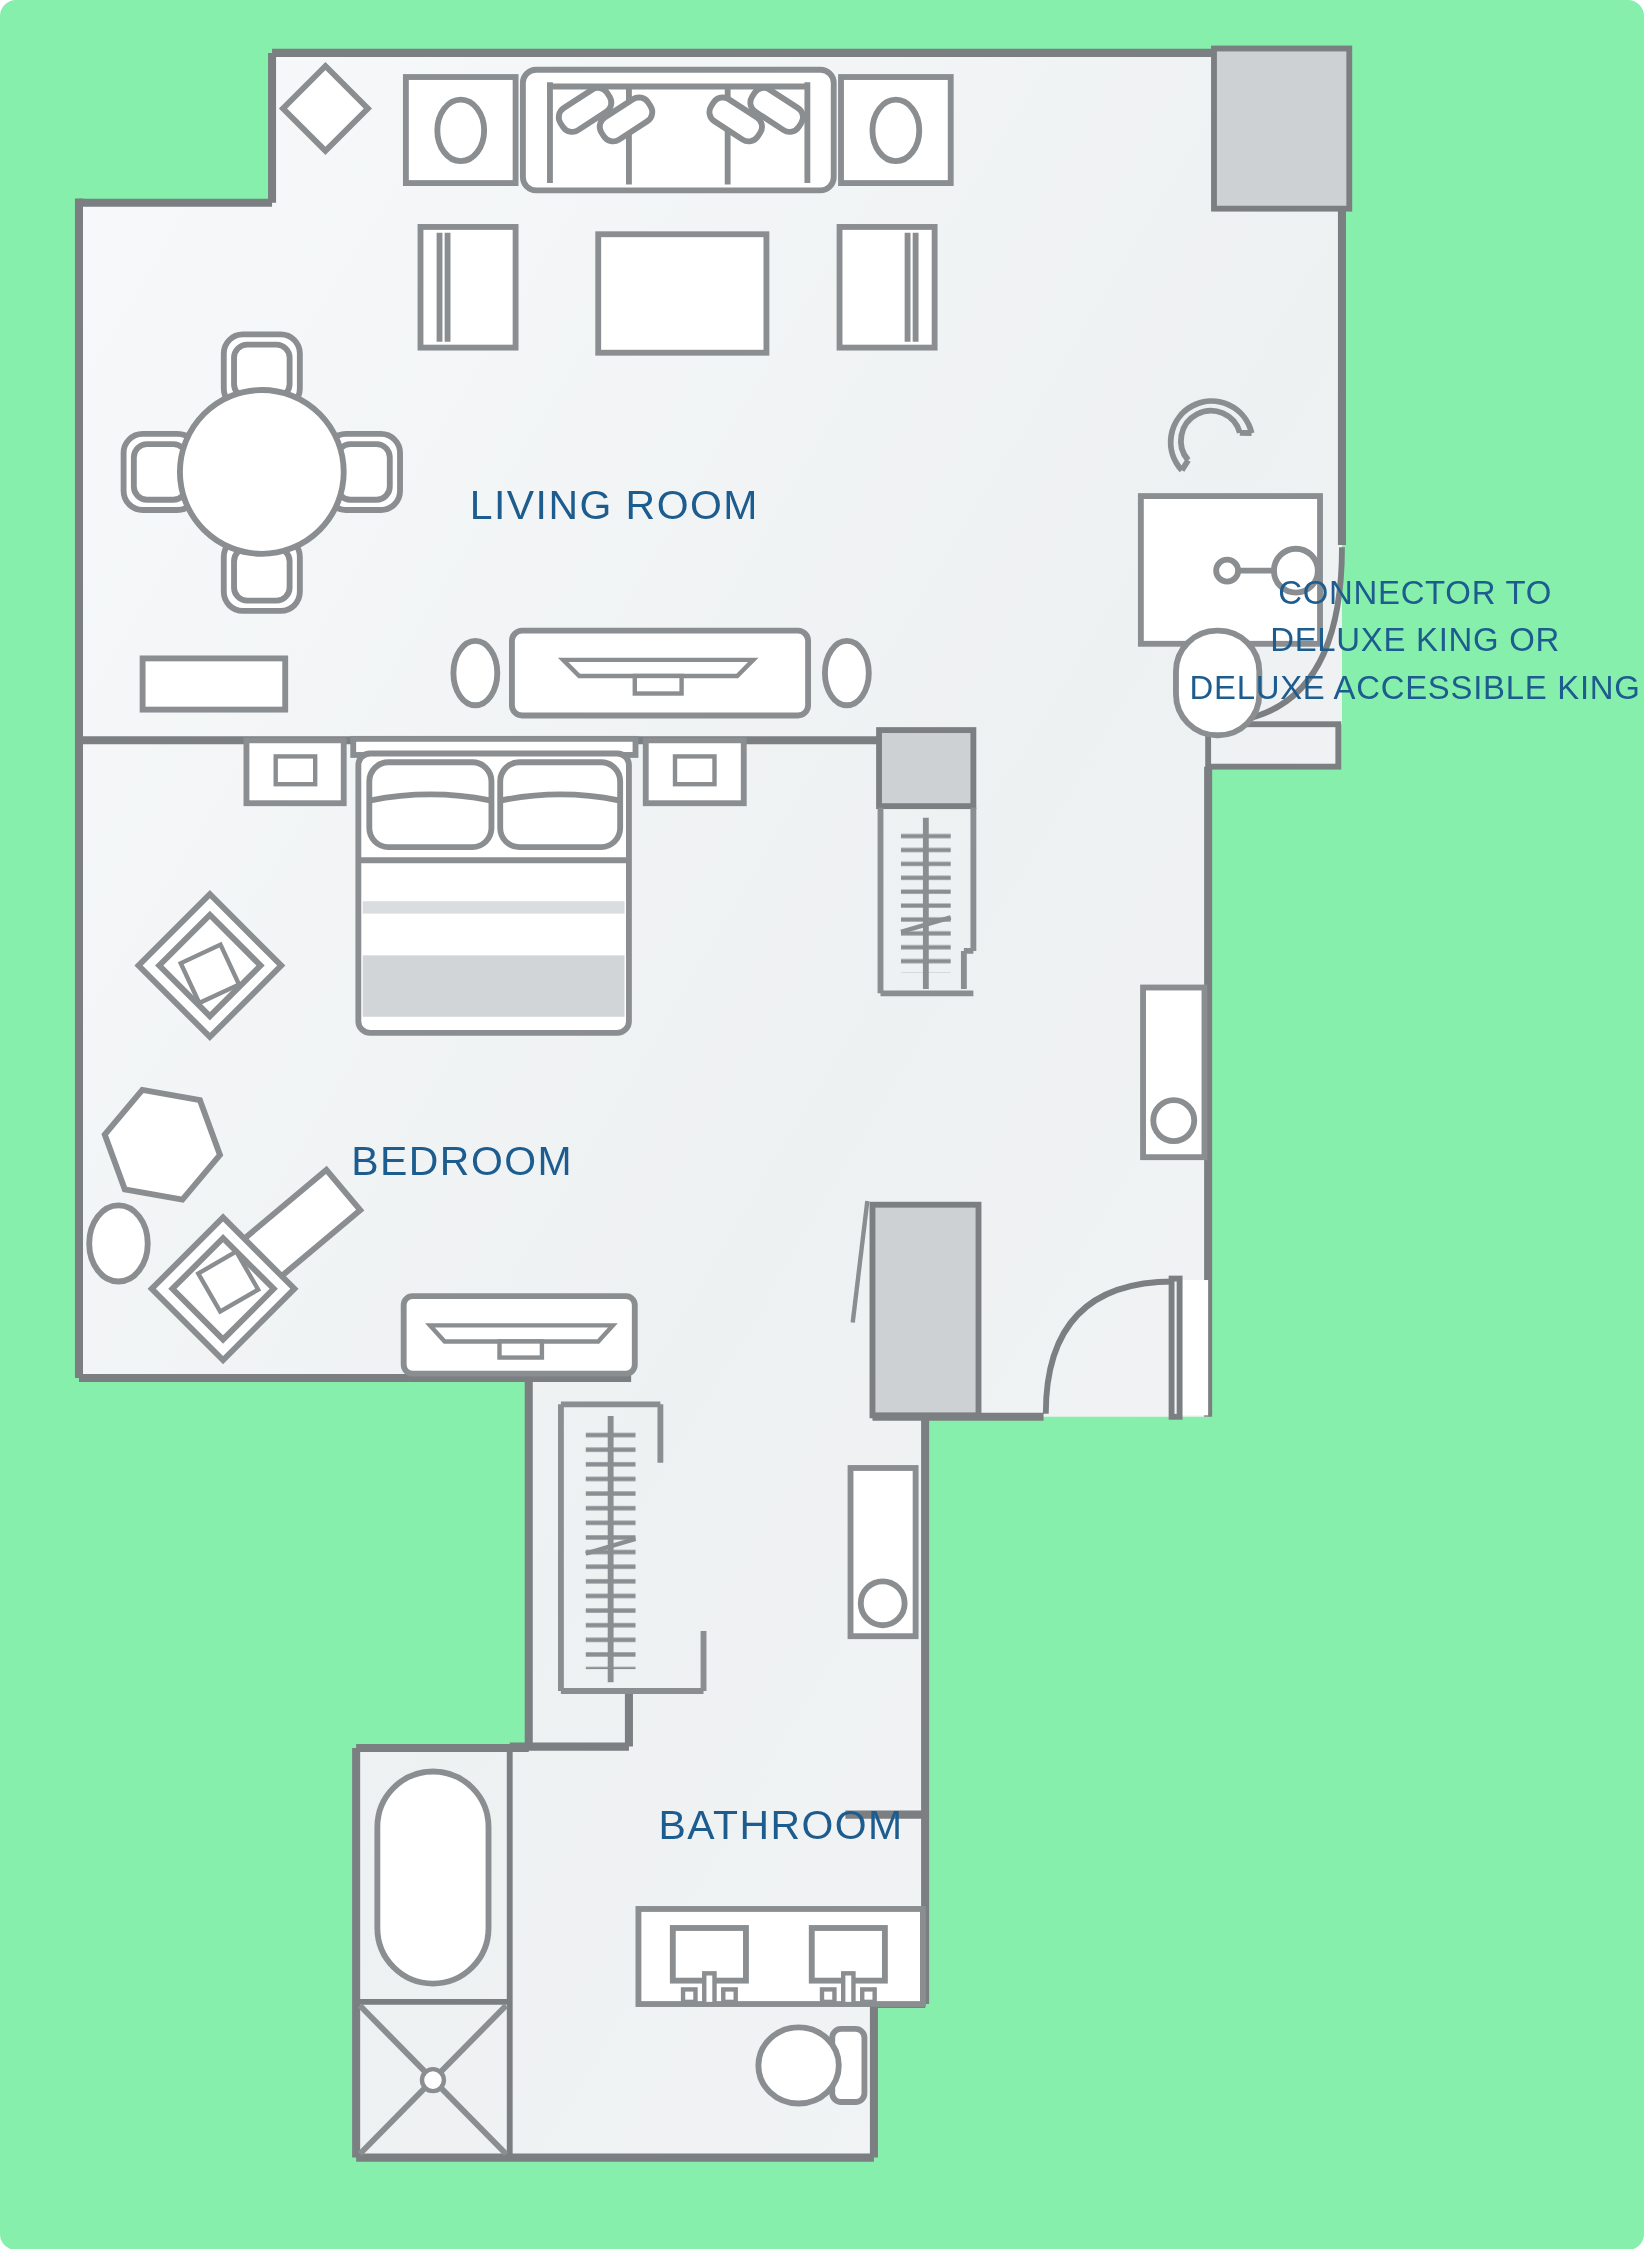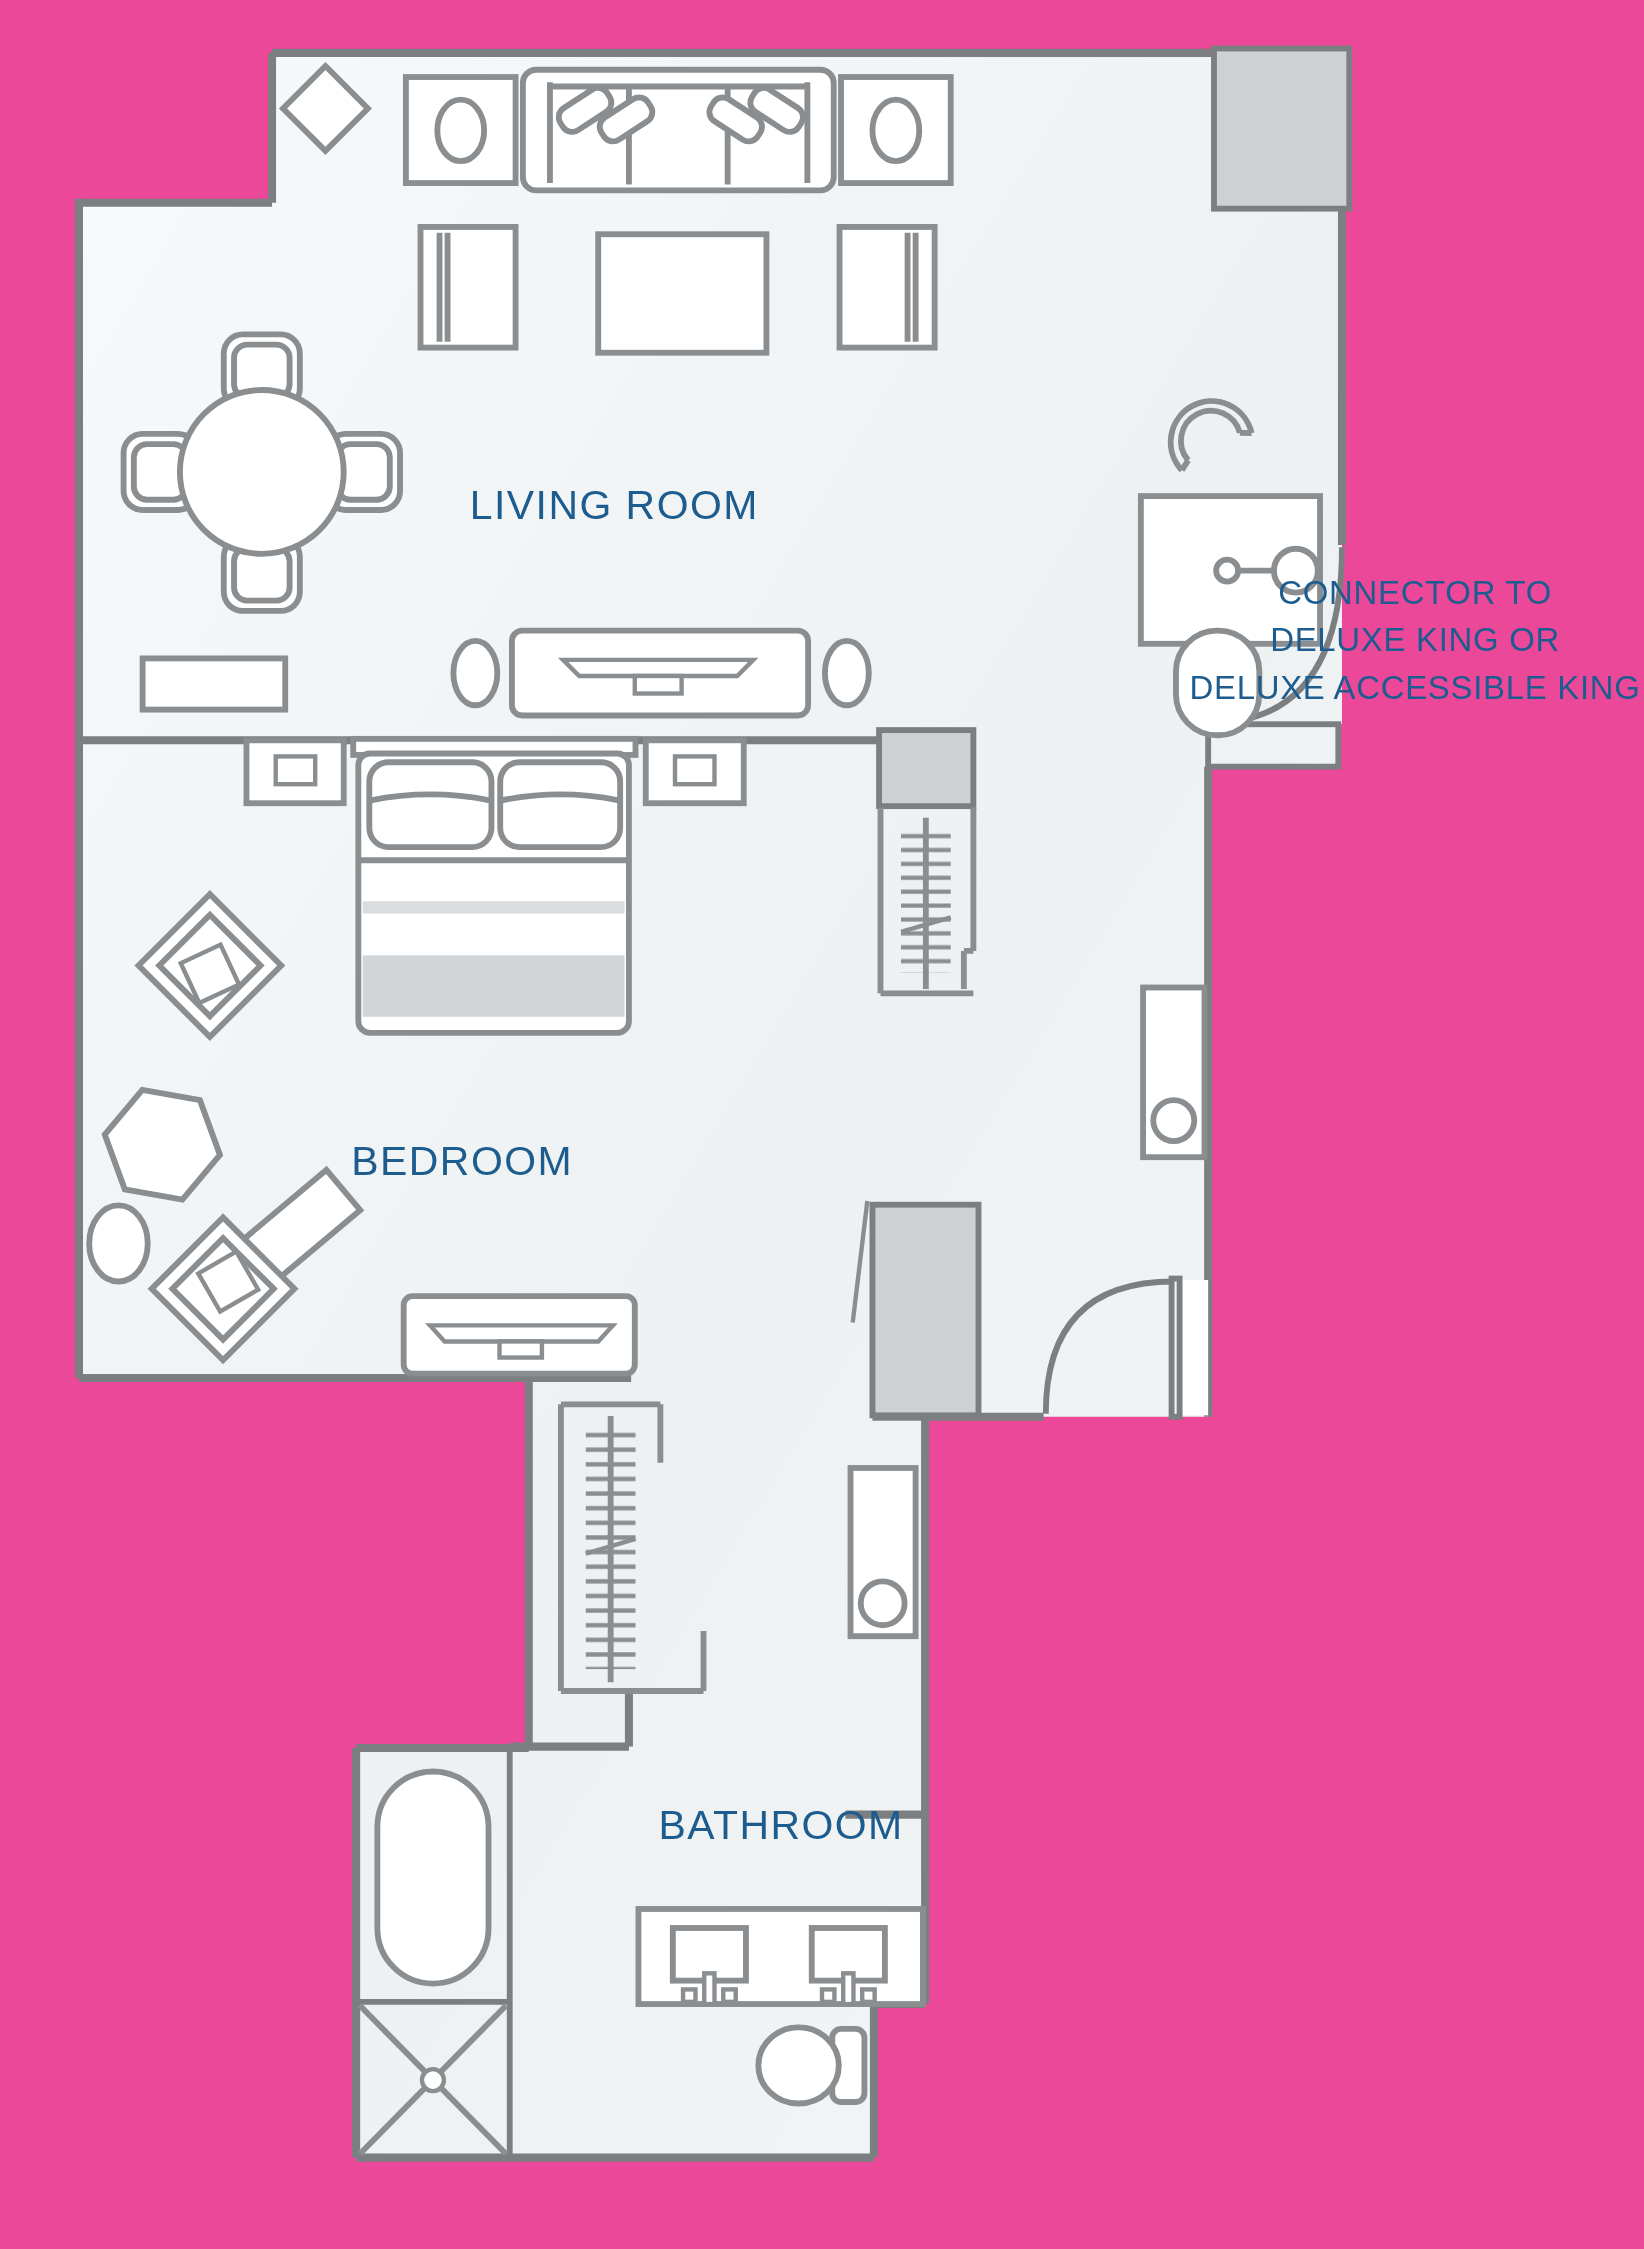--- a/index.html
+++ b/index.html
@@ -1,16 +1,16 @@
 <!DOCTYPE html>
 <html style="font-size:11.7px"><head>
 <meta charset="utf-8">
 <style>
   html,body{margin:0;padding:0;background:#ffffff;}
-  .page{position:relative;width:1644px;height:2250px;background:#ec4899;font-family:"Liberation Sans",sans-serif;}
+  .page{position:relative;width:1644px;height:2250px;background:#86efac;font-family:"Liberation Sans",sans-serif;border-radius:16px;}
   svg{display:block;}
   .wall{stroke:#7b7f82;stroke-width:11;fill:none;}
   .wallthin{stroke:#7b7f82;stroke-width:8;fill:none;}
   .furn{stroke:#8a8e91;stroke-width:8;fill:#ffffff;}
   .furnline{stroke:#8a8e91;stroke-width:8;fill:none;}
   .thin{stroke-width:6;}
   .grayfill{fill:#cdd1d4;stroke:#7b7f82;stroke-width:8;}
   .whitefill{fill:#ffffff;stroke:none;}
   .bandl{fill:#dadddf;stroke:none;}
   .bandd{fill:#d2d5d8;stroke:none;}

